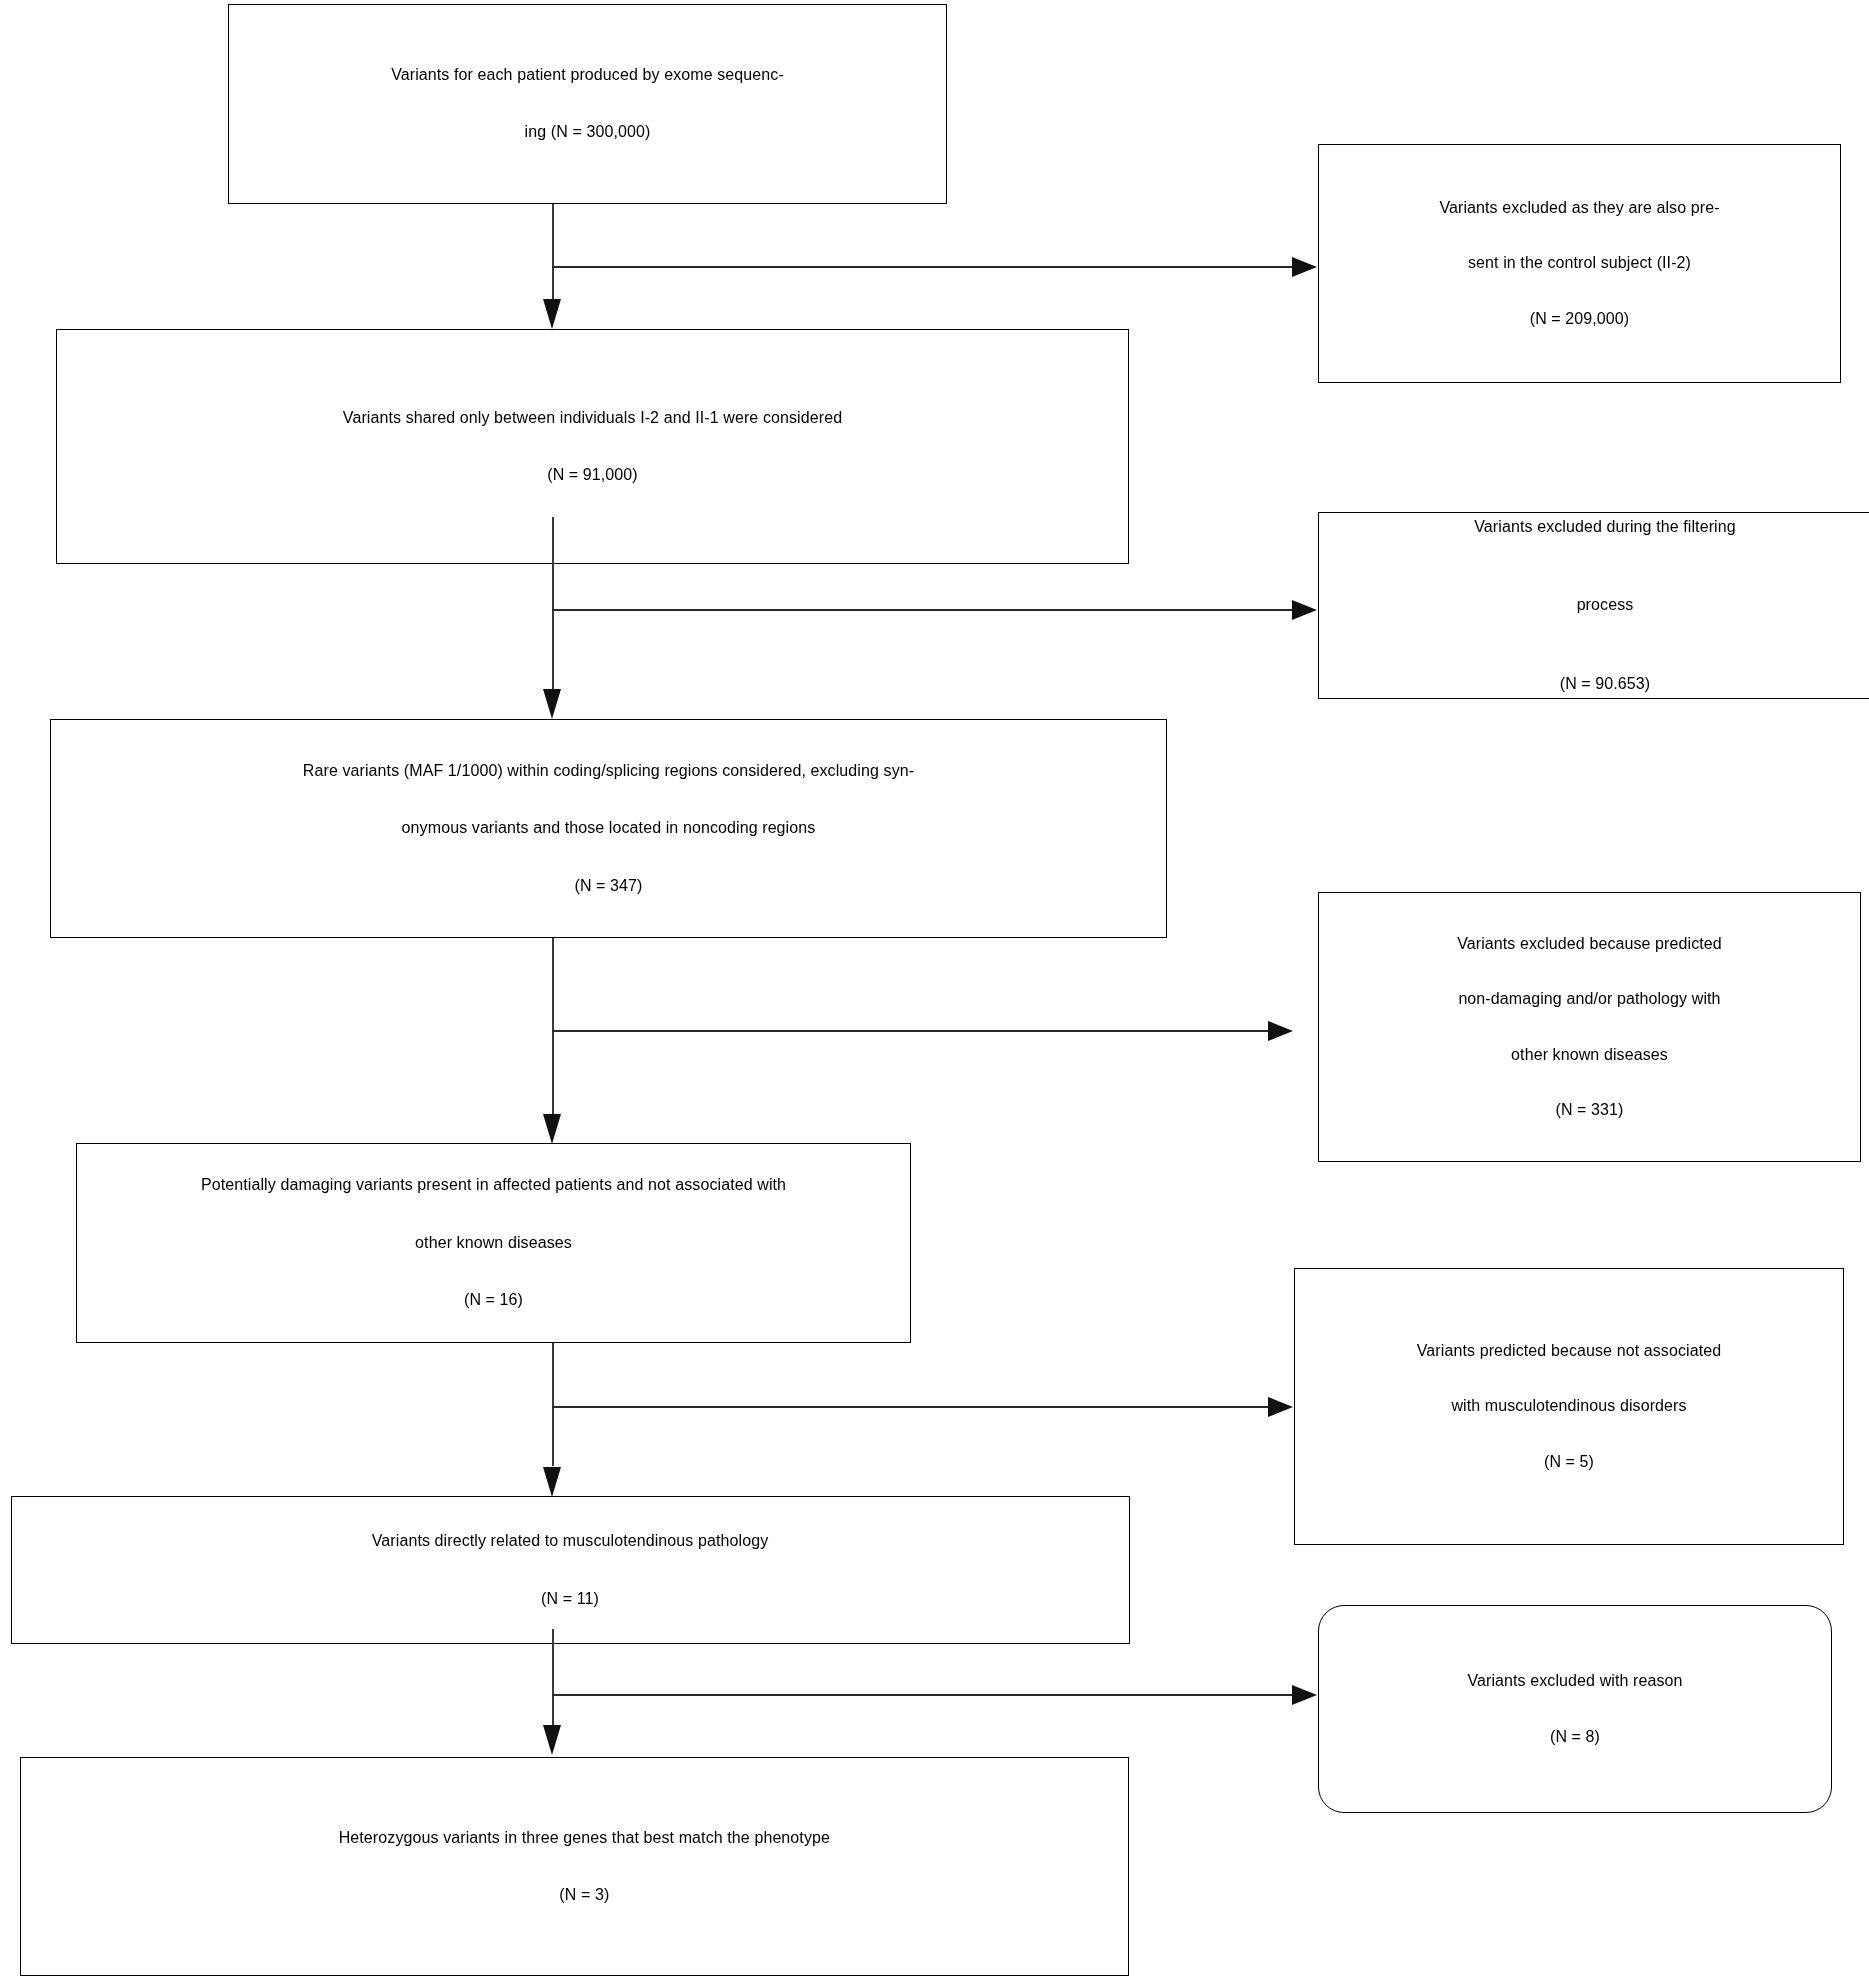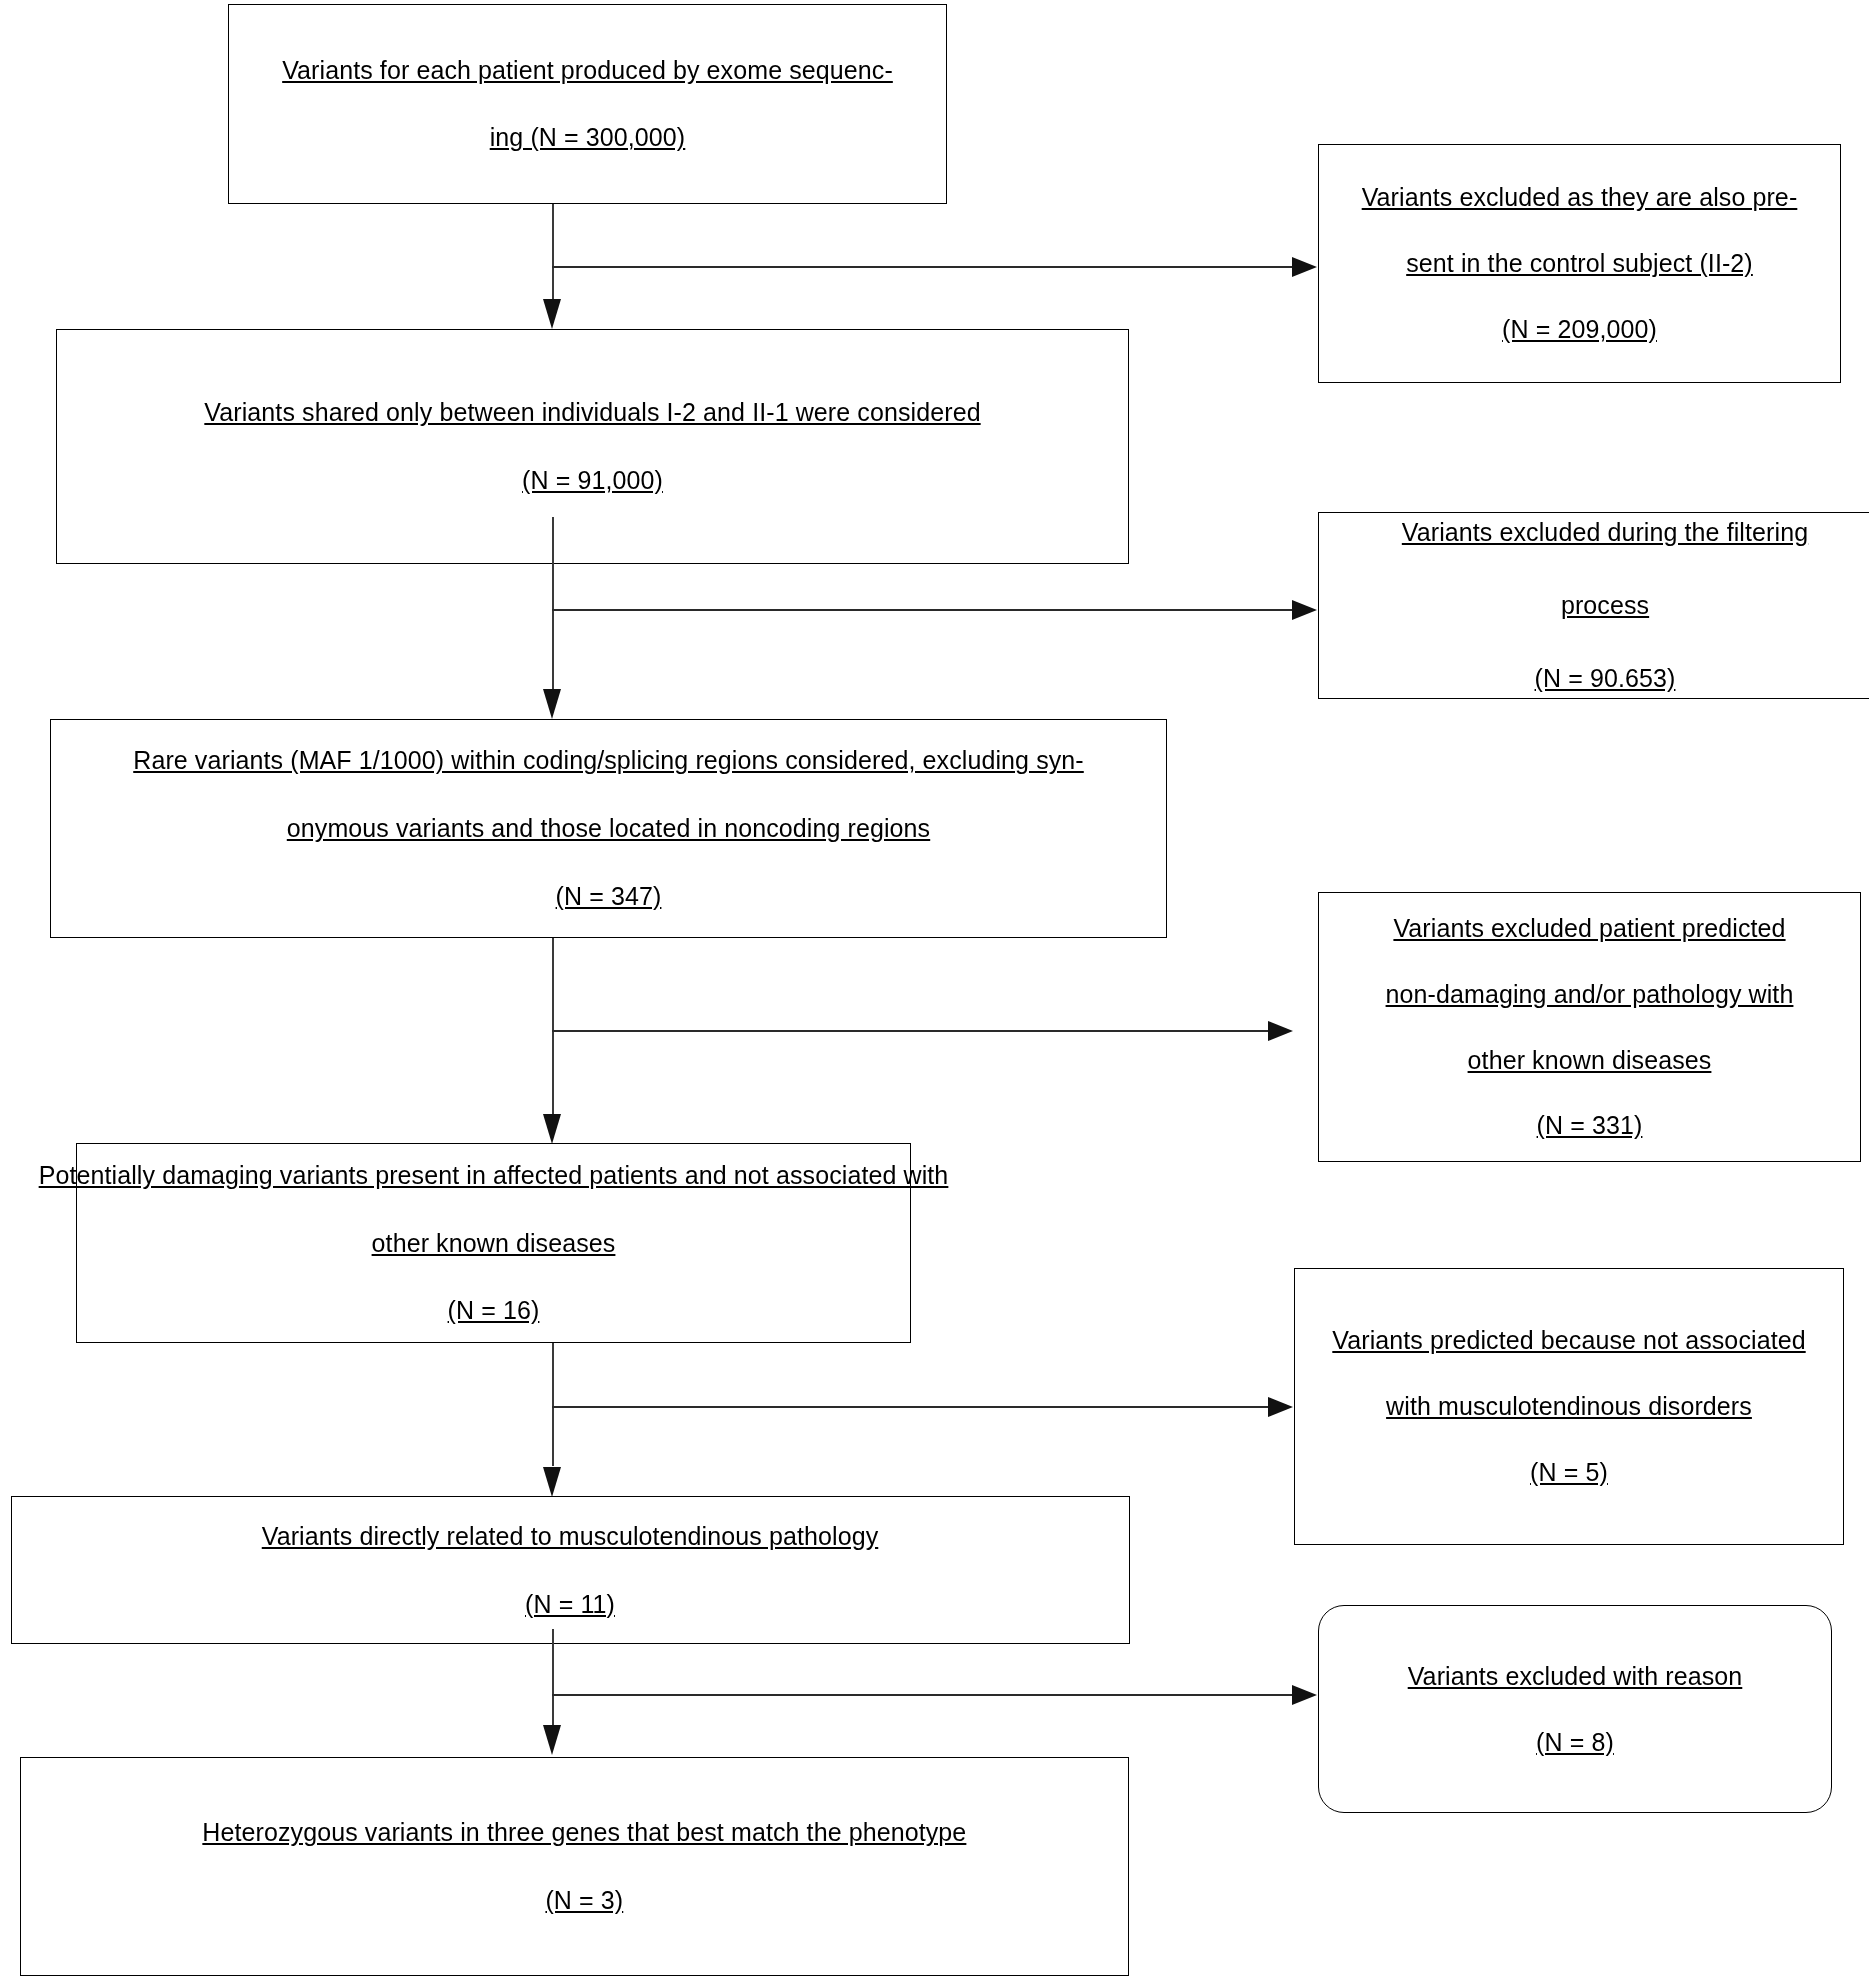--- a/index.html
+++ b/index.html
@@ -24,25 +24,24 @@
     border: 1.9px solid #000000;
     background: #ffffff;
     display: flex;
     flex-direction: column;
     align-items: center;
     justify-content: center;
     text-align: center;
     padding: 4.8px 16.3px;
   }
   .node .line {
-    font-size: 25px;
+    font-size: 16px;
     line-height: 1.15;
     letter-spacing: 0.1px;
     white-space: pre;
-    text-decoration: underline;
   }
   .node .line.gap-a { margin-bottom: 39px; }
   .node .line.gap-b { margin-bottom: 37px; }
 
   
   .vline {
     position: absolute;
     width: 1.9px;
     background: #3a3a3a;
   }
@@ -110,21 +109,21 @@
     <div class="line gap-a">onymous variants and those located in noncoding regions</div>
     <div class="line">(N = 347)</div>
   </div>
 
   <div class="vline" style="left:552px; top:938px; height:176px;"></div>
   <div class="arrow-down" style="left:543px; top:1114px;"></div>
   <div class="hline" style="left:552px; top:1030px; width:718px;"></div>
   <div class="arrow-right" style="left:1268px; top:1021px;"></div>
 
   <div class="node compact" style="left:1318px; top:892px; width:543px; height:270px;">
-    <div class="line gap-b">Variants excluded patient predicted</div>
+    <div class="line gap-b">Variants excluded because predicted</div>
     <div class="line gap-b">non-damaging and/or pathology with</div>
     <div class="line gap-b">other known diseases</div>
     <div class="line">(N = 331)</div>
   </div>
 
   <div class="node" style="left:76px; top:1143px; width:835px; height:200px;">
     <div class="line gap-a">Potentially damaging variants present in affected patients and not associated with</div>
     <div class="line gap-a">other known diseases</div>
     <div class="line">(N = 16)</div>
   </div>

